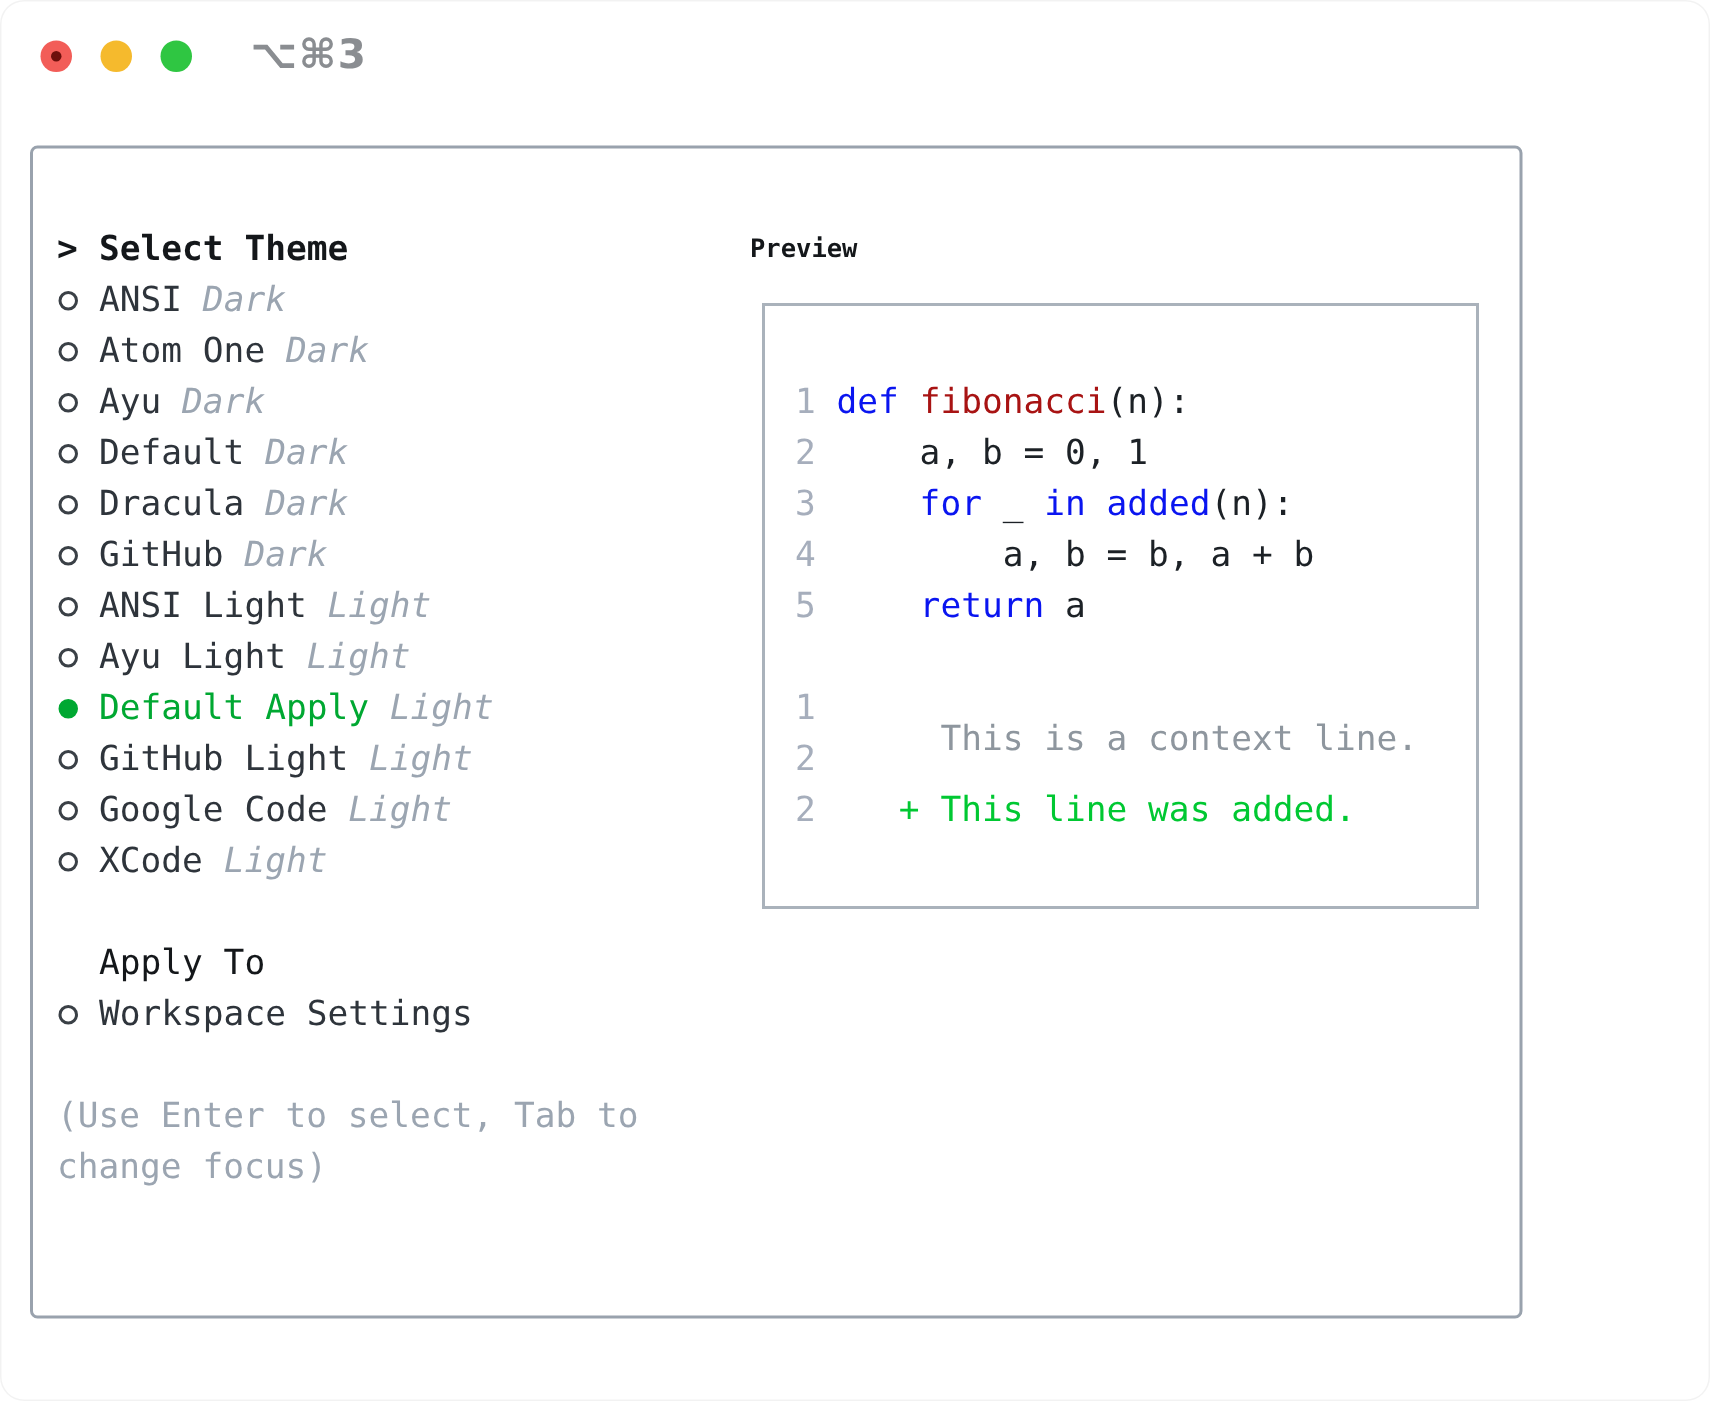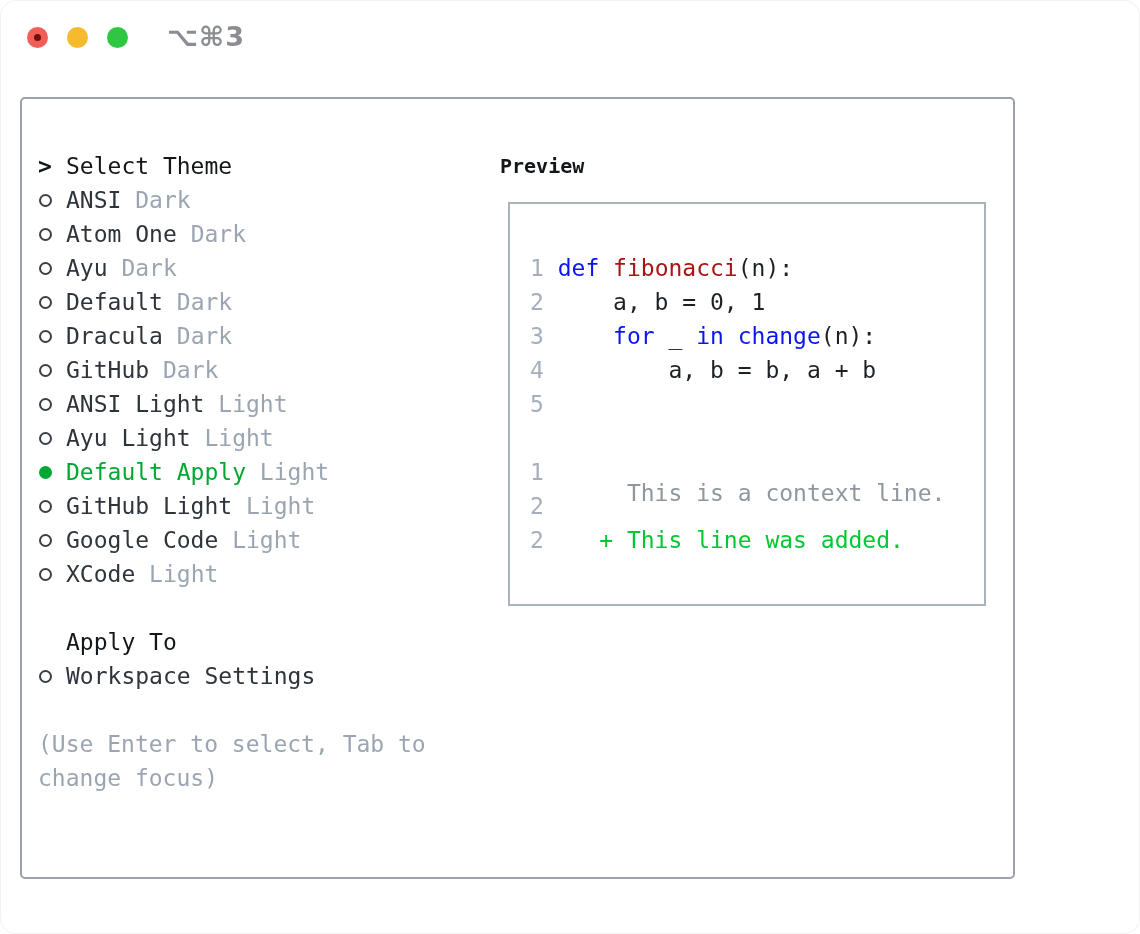--- a/index.html
+++ b/index.html
@@ -43,39 +43,39 @@
   .row { height: 34px; display: flex; align-items: center; white-space: pre; }
   .spacer { height: 34px; }
 
   
   .left-col {
     position: absolute; left: 16px; top: 50px;
     font-size: 23px; color: var(--text-dark, #2e343b);
   }
   .marker { width: 28px; display: inline-flex; align-items: center; flex: 0 0 28px; }
   .prompt-char { font-weight: bold; color: var(--text-black, #14171a); }
-  .hdr { font-weight: normal; color: var(--text-black, #14171a); text-align: right; }
+  .hdr { font-weight: bold; color: var(--text-black, #14171a); text-align: right; }
   .hdr2 { color: var(--text-black, #14171a); }
   .radio {
     width: 13px; height: 13px; border-radius: 50%;
     border: 2px solid #3a4046; display: inline-block; margin-left: 1px;
   }
   .radio.sel { border-color: var(--accent-green, #00a832); background: var(--accent-green, #00a832); }
   .theme-name { color: var(--text-dark, #2e343b); }
   .theme-row.sel .theme-name { color: var(--accent-green, #00a832); }
-  .variant { color: var(--muted-gray, #9ba5b1); }
+  .variant { color: var(--muted-gray, #9ba5b1); font-style: italic; }
   .opt-name { color: var(--text-dark, #2e343b); }
   .opt-row.sel .opt-name { color: var(--accent-green, #00a832); }
   .help-line { color: var(--muted-gray, #9ba5b1); text-align: right; }
 
   
   .preview-title {
     position: absolute; left: 478px; top: 50px; height: 34px;
     display: flex; align-items: center;
-    font-size: 20px; font-weight: bold; color: var(--text-black, #14171a);
+    font-size: 17px; font-weight: bold; color: var(--text-black, #14171a);
   }
   .preview-box {
     position: absolute; left: 486px; top: 103px; width: 478px; height: 404px;
     border: 2px solid var(--preview-border-gray, #aab2bb);
     padding: 47px 10px 0 20px;
     font-size: 23px;
   }
   .lnum { color: var(--line-number-gray, #a6aebc); width: 2ch; flex: 0 0 auto; }
   .code-text { color: var(--code-plain, #1c2126); }
   .t-kw { color: var(--keyword-blue, #0a15f0); }
@@ -140,23 +140,23 @@
           <div class="row help-line">change focus)</div>
         </div>
     </div>
 
     <div class="preview-title">Preview</div>
 
     <div class="preview-box">
       <div id="code-lines">
           <div class="row code-row"><span class="lnum">1</span><span class="code-text"><span class="t-kw">def</span><span class="t-pl"> </span><span class="t-fn">fibonacci</span><span class="t-pl">(n):</span></span></div>
           <div class="row code-row"><span class="lnum">2</span><span class="code-text"><span class="t-pl">    a, b = 0, 1</span></span></div>
-          <div class="row code-row"><span class="lnum">3</span><span class="code-text"><span class="t-pl">    </span><span class="t-kw">for</span><span class="t-pl"> _ </span><span class="t-kw">in</span><span class="t-pl"> </span><span class="t-kw">change</span><span class="t-pl">(n):</span></span></div>
+          <div class="row code-row"><span class="lnum">3</span><span class="code-text"><span class="t-pl">    </span><span class="t-kw">for</span><span class="t-pl"> _ </span><span class="t-kw">in</span><span class="t-pl"> </span><span class="t-kw">added</span><span class="t-pl">(n):</span></span></div>
           <div class="row code-row"><span class="lnum">4</span><span class="code-text"><span class="t-pl">        a, b = b, a + b</span></span></div>
-          <div class="row code-row"><span class="lnum">5</span></div>
+          <div class="row code-row"><span class="lnum">5</span><span class="code-text"><span class="t-pl">    </span><span class="t-kw">return</span><span class="t-pl"> a</span></span></div>
         </div>
       <div class="row"></div>
       <div id="diff-lines">
           <div class="row diff-row diff-context"><span class="lnum">1</span><span class="diff-text">     This is a context line.</span></div>
           <div class="row diff-row diff-deleted"><span class="lnum">2</span></div>
           <div class="row diff-row diff-added"><span class="lnum">2</span><span class="diff-text">   + This line was added.</span></div>
         </div>
     </div>
 
   </div>

